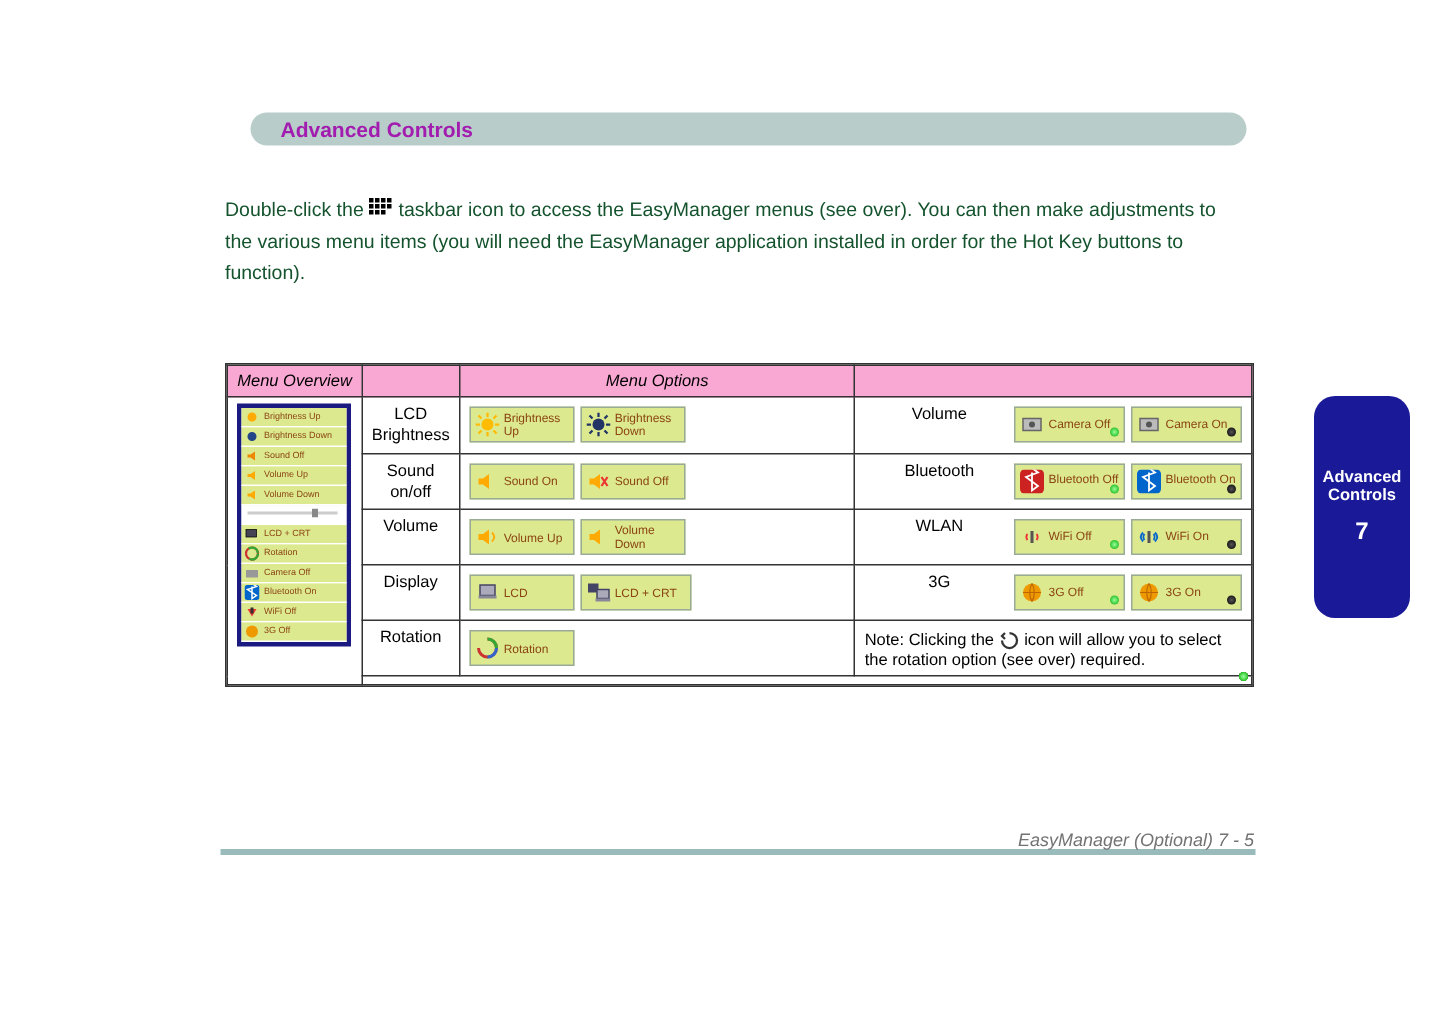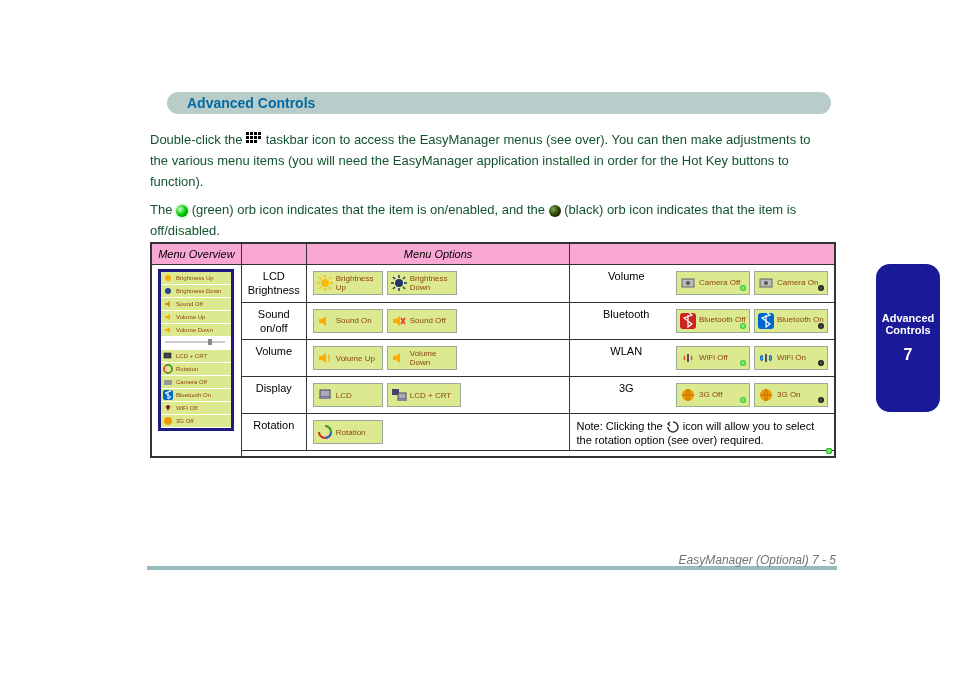--- a/index.html
+++ b/index.html
@@ -1,17 +1,17 @@
 <!DOCTYPE html>
 <html><head>
 <meta charset="utf-8">
 <style>
   * { box-sizing: border-box; margin: 0; padding: 0; }
   body { width: 954px; height: 673px; background: #fff; font-family: Arial, sans-serif; position: relative; }
-  .header-bar { position: absolute; top: 92px; left: 167px; width: 664px; height: 22px; background: #b8cdc9; border-radius: 11px; display: flex; align-items: center; padding-left: 20px; font-size: 14px; font-weight: bold; color: #0369a1; }
+  .header-bar { position: absolute; top: 75px; left: 167px; width: 664px; height: 22px; background: #b8cdc9; border-radius: 11px; display: flex; align-items: center; padding-left: 20px; font-size: 14px; font-weight: bold; color: #a21caf; }
   .intro { position: absolute; top: 130px; left: 150px; width: 680px; font-size: 13px; line-height: 1.6; color: #14532d; }
   .grid-icon { display: inline-block; }
   .table-wrap { position: absolute; top: 242px; left: 150px; width: 686px; border: 1px solid #333; }
   table { width: 100%; border-collapse: collapse; }
   th, td { border: 1px solid #333; padding: 4px 6px; font-size: 11px; vertical-align: top; }
   th { background: #f9a8d4; font-weight: normal; font-style: italic; text-align: center; height: 20px; }
   .col1 { width: 90px; }
   .col2 { width: 20px; }
   .col3 { width: 290px; }
   .col4 { width: 290px; }
@@ -60,27 +60,20 @@
             <rect x="8" y="4" width="3" height="3"></rect>
             <rect x="12" y="4" width="3" height="3"></rect>
             <rect x="0" y="8" width="3" height="3"></rect>
             <rect x="4" y="8" width="3" height="3"></rect>
             <rect x="8" y="8" width="3" height="3"></rect>
           </g>
         </svg>
     </span>
     <span> taskbar icon to access the EasyManager menus (see over). You can then make adjustments to the various menu items (you will need the EasyManager application installed in order for the Hot Key buttons to function).</span>
   </p>
-  <p style="margin-top:8px">
-    <span>The </span>
-    <span class="orb-green"></span>
-    <span> (green) orb icon indicates that the item is on/enabled, and the </span>
-    <span class="orb-dark"></span>
-    <span> (black) orb icon indicates that the item is off/disabled.</span>
-  </p>
 </div>
 
 <div class="table-wrap">
 <table>
   <thead>
     <tr>
       <th class="col1">Menu Overview</th>
       <th class="col2"></th>
       <th class="col3">Menu Options</th>
       <th class="col4"></th>

